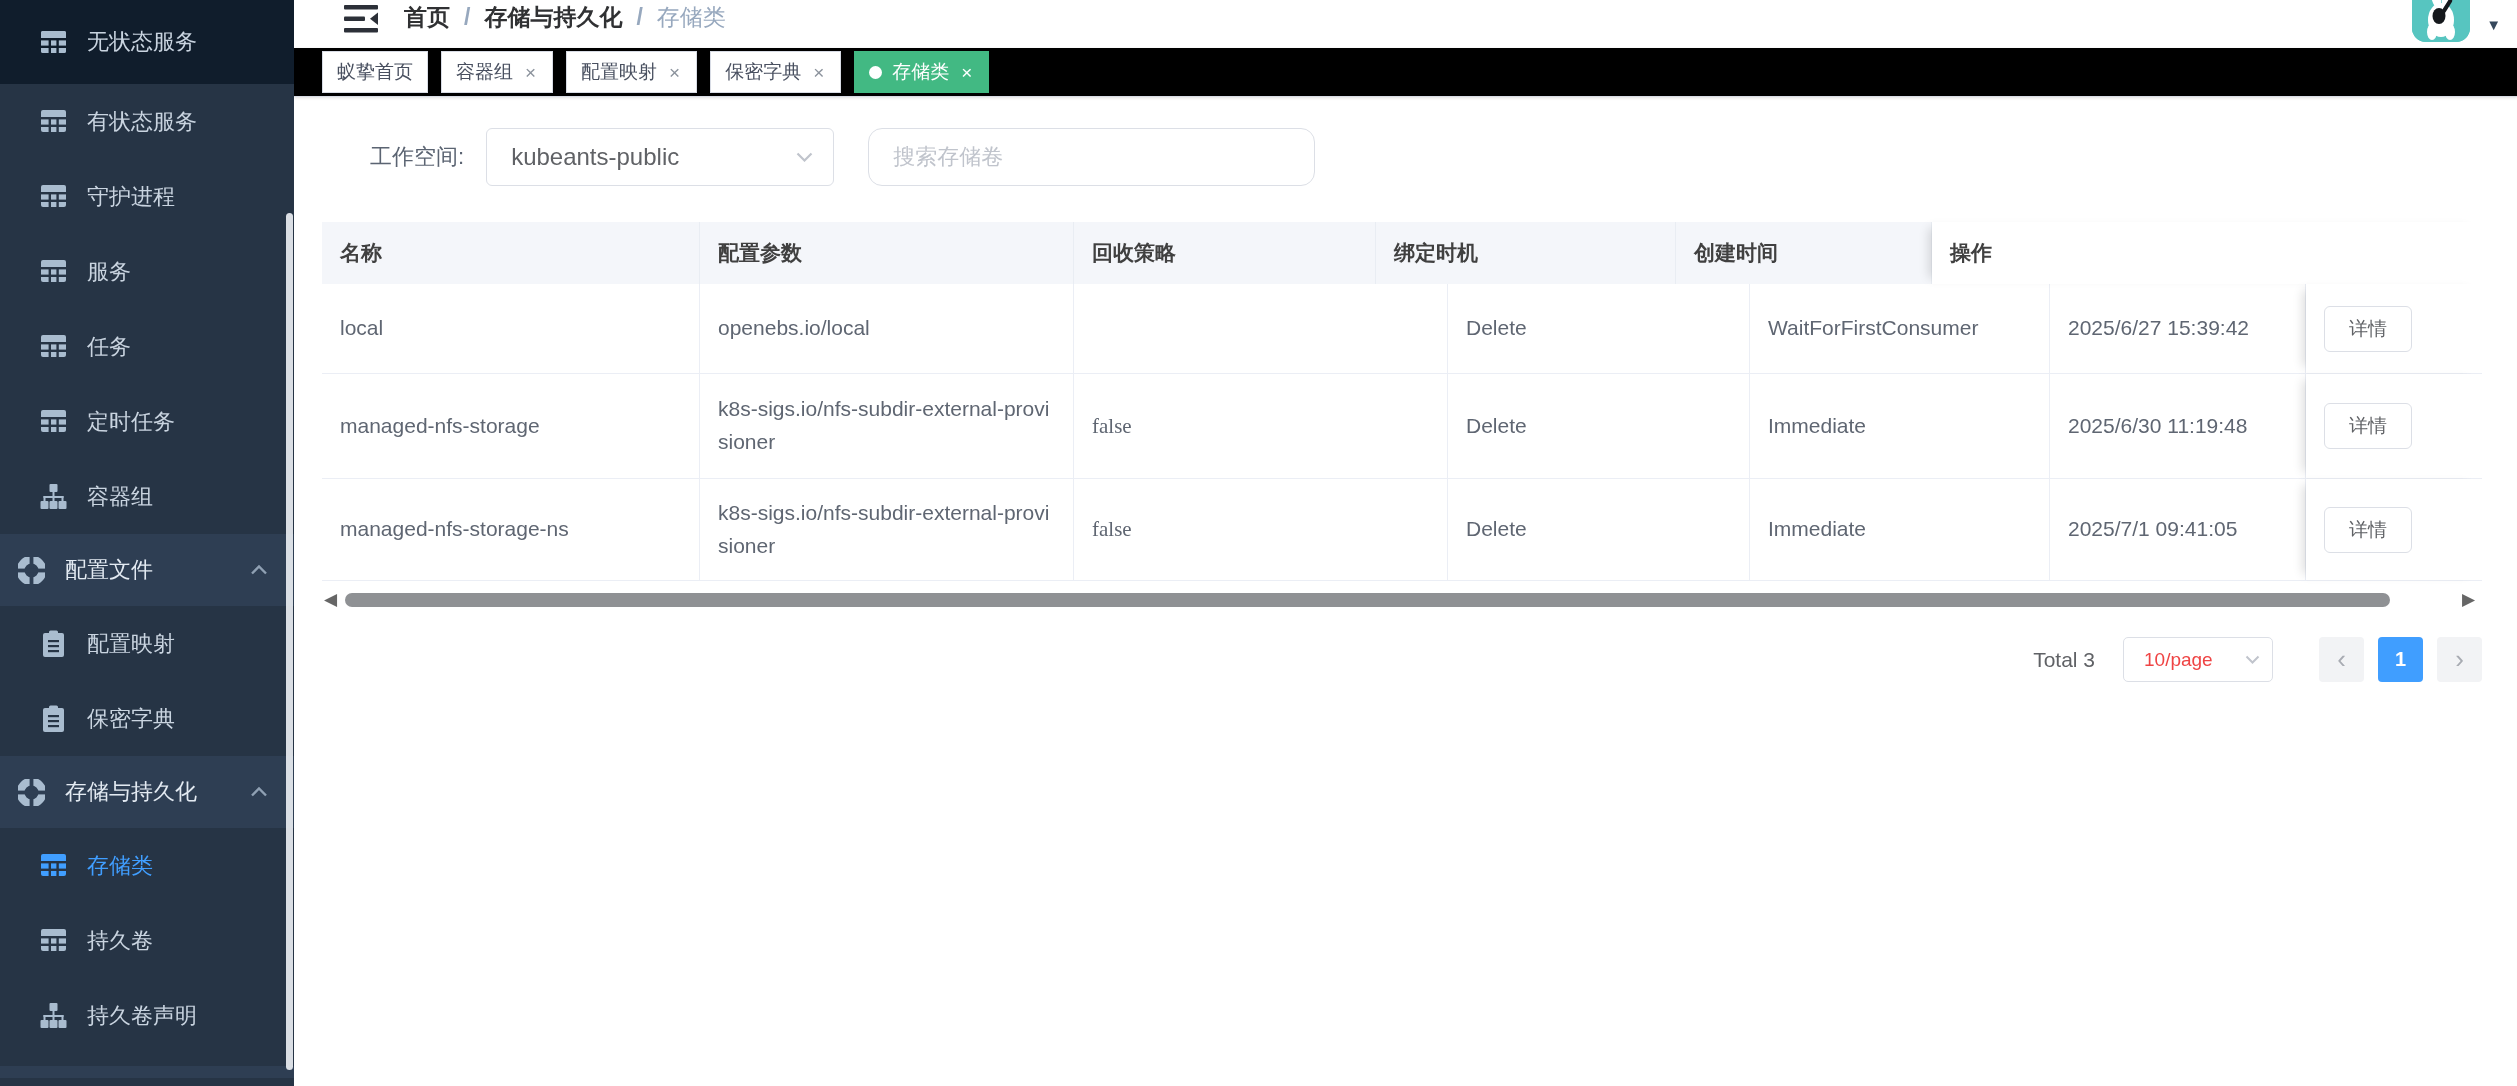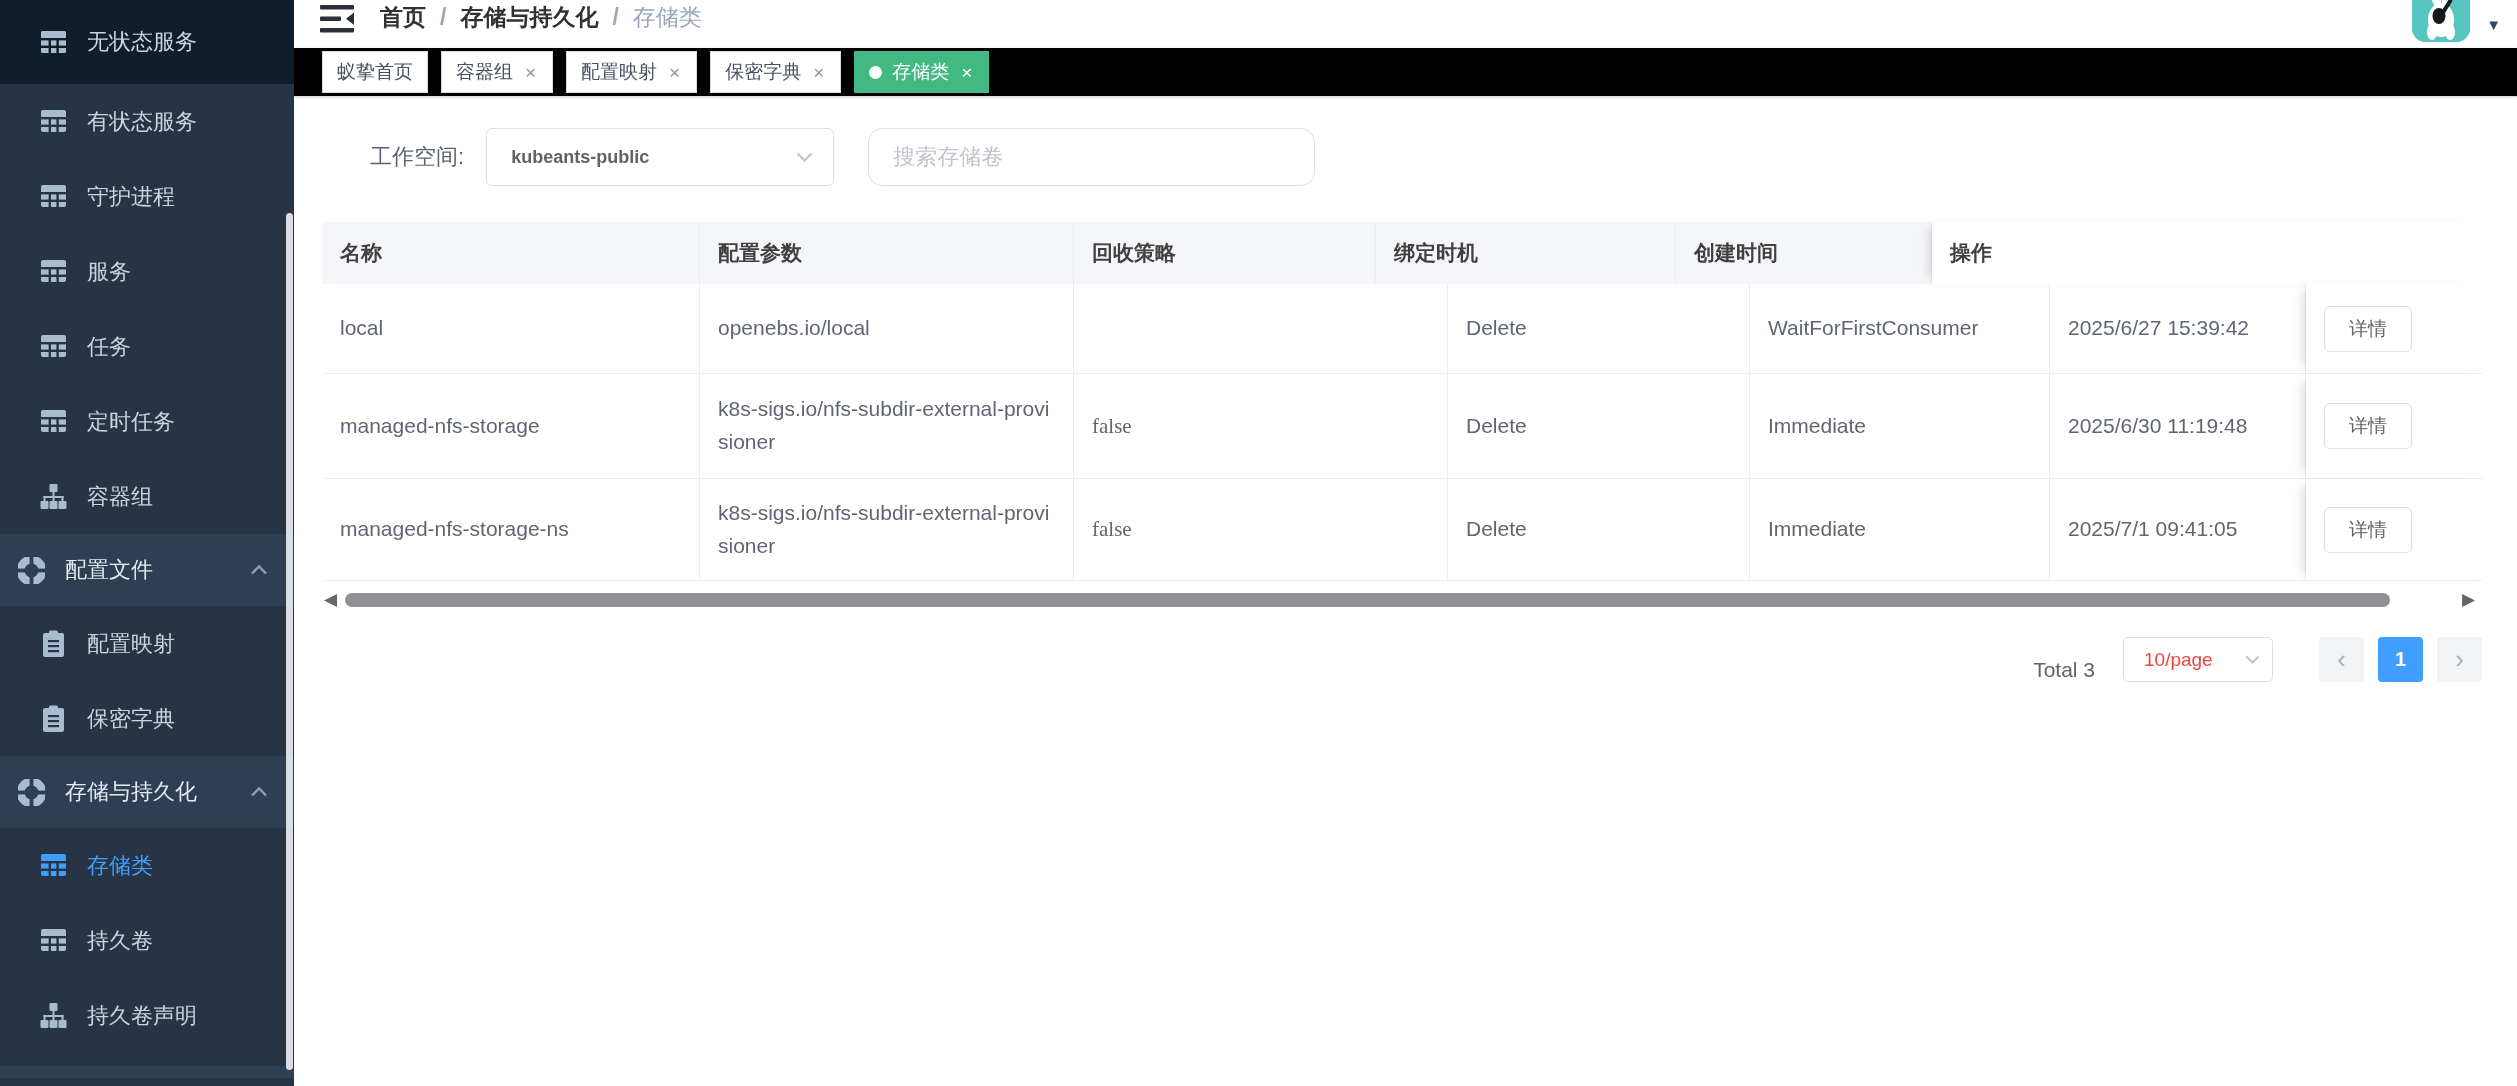--- a/index.html
+++ b/index.html
@@ -19,21 +19,21 @@
   .group-caret { position:absolute; right:26px; top:50%; transform:translateY(-50%); }
   .side-spacer { height:13px; }
   .side-strip { height:12px; background:#2e3e53; }
   .side-scrollbar { position:absolute; right:1px; top:213px; width:7px; height:857px;
                     background:#e9edf2; border-radius:4px; opacity:.92; }
 
   
   .main { position:absolute; left:294px; top:0; width:2223px; height:1086px; background:#fff; }
 
   
-  .navbar { position:relative; height:48px; background:#fff; }
+  .navbar { position:relative; height:48px; background:#fff;margin-left:24px; }
   .hamburger { position:absolute; left:26px; top:4px; width:34px; height:30px; cursor:pointer; }
   .breadcrumb { position:absolute; left:86px; top:0px; height:34px; display:flex;
                 align-items:center; font-size:23px; }
   .crumb { color:#303133; font-weight:bold; }
   .crumb-sep { color:#97a8be; margin:0 14px; font-weight:bold; }
   .crumb.last { color:#97a8be; font-weight:normal; }
   .avatar-wrap { position:absolute; right:47px; top:-14px; width:58px; height:56px;
                  border-radius:14px; background:#57c5c0; overflow:hidden; cursor:pointer; }
   .avatar-caret { position:absolute; right:16px; top:16px; font-size:15px; color:#36485c; cursor:pointer; }
 
@@ -48,21 +48,21 @@
   .tag.active { background:#42b983; border-color:#42b983; color:#fff; }
   .tag.active .tag-close { color:#fff; }
   .tag-dot { width:13px; height:13px; border-radius:50%; background:#fff; flex:none; }
 
   
   .content { position:relative; }
   .filter-row { display:flex; align-items:center; margin-top:31px; padding-left:76px; height:58px; }
   .filter-label { font-size:22px; color:#5b6472; margin-right:22px; }
   .select-box { width:348px; height:58px; border:1px solid #dcdfe6; border-radius:6px;
                 display:flex; align-items:center; padding:0 20px 0 24px; cursor:pointer; }
-  .select-box .sel-value { font-size:18px; color:#606266; flex:1;font-weight:bold; }
+  .select-box .sel-value { font-size:24px; color:#606266; flex:1; }
   .search-input { width:447px; height:58px; border:1px solid #dcdfe6; border-radius:14px;
                   margin-left:34px; font-size:22px; color:#606266; padding:0 24px; outline:none; }
   .search-input::placeholder { color:#c0c4cc; }
 
   
   .table-wrap { margin:36px 0 0 28px; width:2160px; }
   .t-row { display:flex; width:2160px; }
   .t-head { background:#f4f6fa; }
   .t-cell { padding:0 18px; display:flex; align-items:center; border-right:1px solid #e9edf3;
             font-size:21px; overflow:hidden; }
@@ -80,21 +80,21 @@
                 background:#fff; color:#606266; font-size:19px; cursor:pointer; }
 
   
   .h-scroll { position:relative; margin-left:28px; width:2160px; height:22px; margin-top:8px; }
   .h-arrow { position:absolute; top:1px; font-size:17px; color:#666; line-height:20px; cursor:pointer; }
   .h-arrow.left { left:2px; } .h-arrow.right { left:2140px; }
   .h-thumb { position:absolute; left:23px; top:4px; width:2045px; height:14px;
              background:#8f9194; border-radius:7px; cursor:grab; }
 
   
-  .pager { display:flex; align-items:flex-end; justify-content:flex-end;
+  .pager { display:flex; align-items:center; justify-content:flex-end;
            margin:26px 35px 0 0; }
   .pg-total { font-size:21px; color:#606266; margin-right:28px; }
   .pg-size { width:150px; height:45px; border:1px solid #dcdfe6; border-radius:5px;
              display:flex; align-items:center; padding:0 12px 0 20px; cursor:pointer; margin-right:32px; }
   .pg-size .sel-value { font-size:19px; color:#ef4444; flex:1; }
   .pg-btn { width:45px; height:45px; border-radius:4px; background:#f2f3f5; color:#a8abb2;
             font-size:26px; display:flex; align-items:center; justify-content:center;
             cursor:pointer; margin-left:14px; }
   .pg-page { width:45px; height:45px; border-radius:4px; background:#409eff; color:#fff;
              font-size:20px; font-weight:bold; display:flex; align-items:center;

